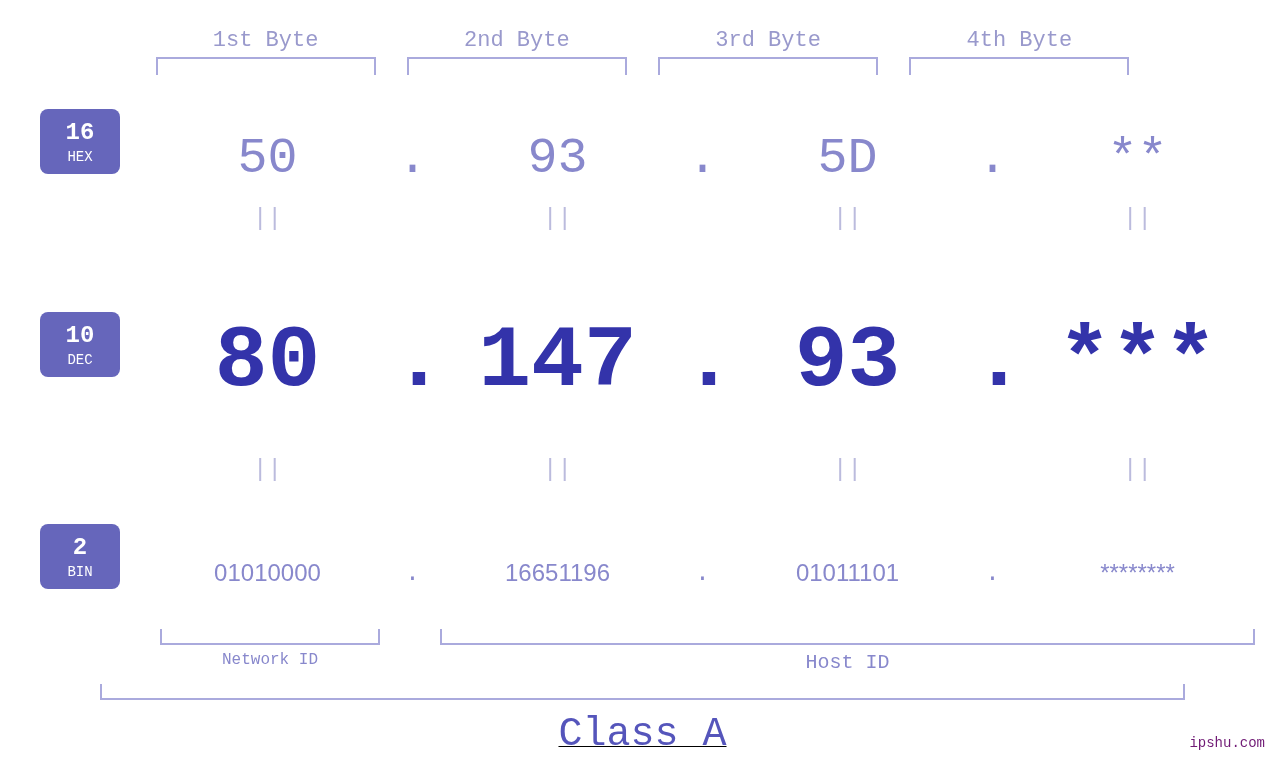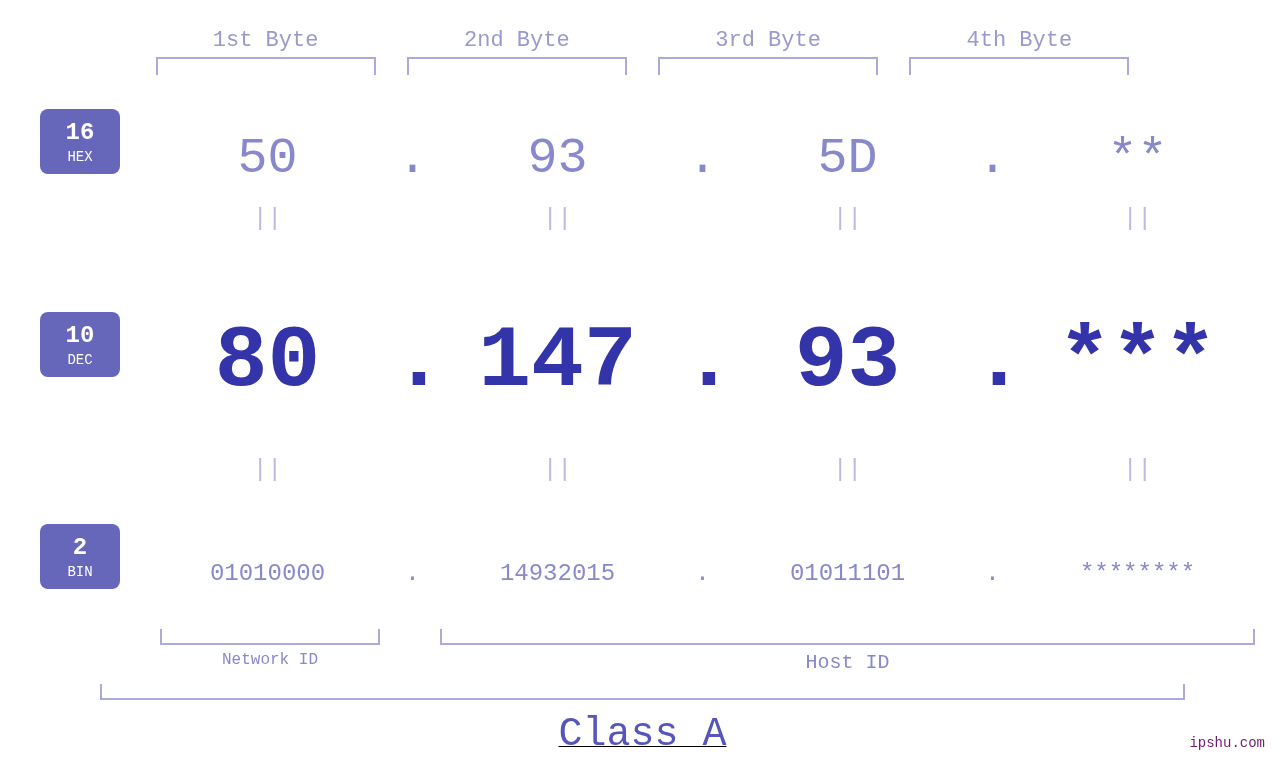--- a/index.html
+++ b/index.html
@@ -166,21 +166,21 @@
 
     .dec-dot {
       color: #3333aa;
       font-size: 88px;
       font-weight: bold;
     }
 
     .bin-val {
       color: #8888cc;
       font-size: 24px;
-      font-family: Liberation Mono, monospace;
+      font-family: Liberation Sans, sans-serif;
     }
 
     .eq-val {
       width: 220px;
       text-align: center;
       color: #bbbbdd;
       font-size: 24px;
     }
 
     .hex-dot {
@@ -279,21 +279,21 @@
     <div class="row-group" style="flex:1.4;">
       <div class="badge-col">
         <div class="base-badge">
           <span class="base-num">2</span>
           <span class="base-name">BIN</span>
         </div>
       </div>
       <div class="data-col">
         <div class="val"><span class="bin-val">01010000</span></div>
         <div class="dot"><span class="bin-dot">.</span></div>
-        <div class="val"><span class="bin-val">14932015</span></div>
+        <div class="val"><span class="bin-val">16651196</span></div>
         <div class="dot"><span class="bin-dot">.</span></div>
         <div class="val"><span class="bin-val">01011101</span></div>
         <div class="dot"><span class="bin-dot">.</span></div>
         <div class="val"><span class="bin-val">********</span></div>
       </div>
     </div>
 
     <div style="display:flex; width:100%; padding: 0 0 0 140px; margin-top:4px;">
 
       <div style="width:260px; display:flex; flex-direction:column; align-items:center;">

